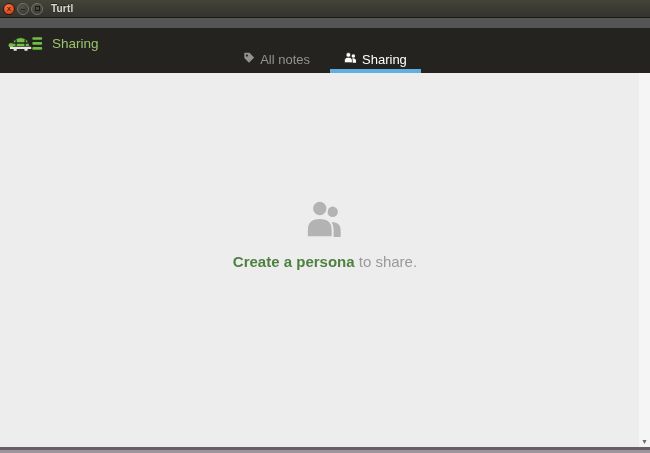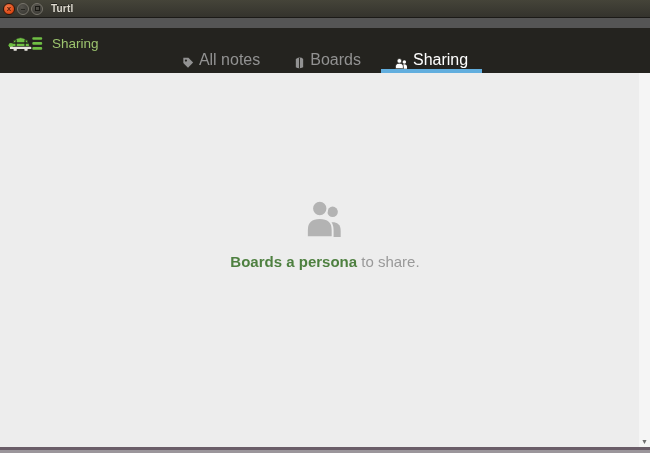--- a/index.html
+++ b/index.html
@@ -45,24 +45,24 @@
   }
   .brand { position: absolute; left: 8px; top: 4px; display: flex; align-items: center; }
   .logo { width: 36px; height: 22px; display: block; }
   .page-title { color: #9cc46e; font-size: 13.5px; margin-left: 8px; }
 
   .tabs {
     position: absolute; left: 0; right: 0; bottom: 0;
     display: flex; justify-content: center; gap: 6px;
   }
   .tab {
-    display: flex; align-items: flex-end; gap: 5px;
+    display: flex; align-items: flex-start; gap: 5px;
     padding: 0 14px; height: 21px;
     border-bottom: 4px solid transparent;
-    color: #929292; font-size: 16px; cursor: pointer;
+    color: #929292; font-size: 13px; cursor: pointer;
   }
   .tab.active { color: #ffffff; border-bottom-color: #62aede; }
   .tab svg { display: block; }
 
   
   .content {
     flex: 1 1 auto; background: #ededed; position: relative; overflow: hidden;
   }
   .empty-state { padding-top: 126px; text-align: center; }
   .empty-icon { display: inline-block; }
@@ -123,27 +123,20 @@
     </div>
 
     <div class="tabs">
       <div class="tab">
         <svg width="12" height="12" viewBox="0 0 14 14" fill="currentColor">
           <path d="M7.5 1 L13 6.5 L7 12.5 L1.5 7 L1.5 1 Z" fill="currentColor"></path>
           <circle cx="4.6" cy="4.1" r="1.3" fill="#24231f"></circle>
         </svg>
         <span>All notes</span>
       </div>
-      <div class="tab">
-        <svg width="11" height="12" viewBox="0 0 12 13">
-          <path d="M2 2 Q7 -1 10 2 L10 11 Q5 13.5 2 11 Z" fill="currentColor"></path>
-          <path d="M6 1 L6 12" stroke="#24231f" stroke-width="1"></path>
-        </svg>
-        <span>Boards</span>
-      </div>
       <div class="tab active">
         <svg width="13" height="11" viewBox="0 0 16 13">
           <circle cx="11.5" cy="4.6" r="2.2" fill="currentColor"></circle>
           <path d="M8.2 13 v-2.2 c0-2.6 1.5-3.5 3.3-3.5 s3.3 0.9 3.3 3.5 V13 Z" fill="currentColor"></path>
           <circle cx="5.4" cy="3.4" r="3" fill="currentColor" stroke="#24231f" stroke-width="1"></circle>
           <path d="M0.5 13 v-2.6 c0-3.2 2.2-4.2 4.9-4.2 s4.9 1 4.9 4.2 V13 Z" fill="currentColor" stroke="#24231f" stroke-width="1"></path>
         </svg>
         <span>Sharing</span>
       </div>
     </div>
@@ -153,21 +146,21 @@
     <div class="empty-state">
       <svg class="empty-icon" width="42" height="40" viewBox="0 0 44 42">
 
         <circle cx="30" cy="13.5" r="5.5" fill="#b3b3b3"></circle>
         <path d="M21.5 40 v-6.5 c0-7 3.8-9.2 8.5-9.2 s8.5 2.2 8.5 9.2 V40 Z" fill="#b3b3b3"></path>
 
         <circle cx="16.5" cy="10" r="8" fill="#b3b3b3" stroke="#ededed" stroke-width="2"></circle>
         <path d="M3 40 v-7.5 c0-9.5 6-12.4 13.5-12.4 s13.5 2.9 13.5 12.4 V40 Z" fill="#b3b3b3" stroke="#ededed" stroke-width="2"></path>
       </svg>
       <div class="empty-text">
-        <span class="empty-link">Boards a persona</span><span> to share.</span>
+        <span class="empty-link">Create a persona</span><span> to share.</span>
       </div>
     </div>
 
     <div class="scrollbar-track">
       <div class="scroll-arrow">
         <span>▼</span>
       </div>
     </div>
   </div>
 

